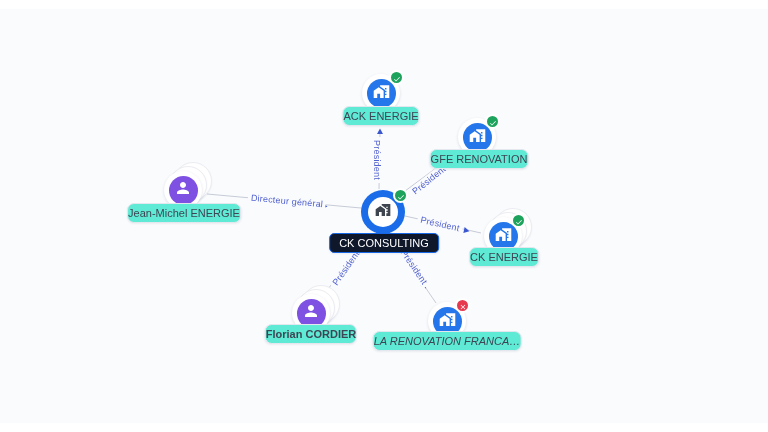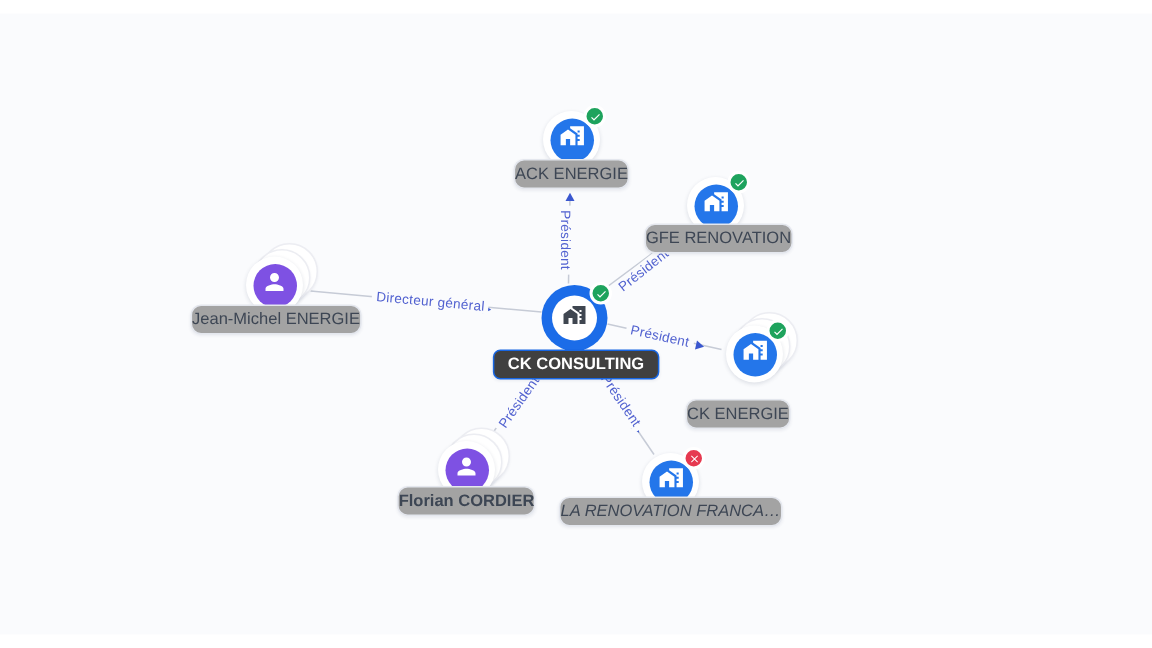--- a/index.html
+++ b/index.html
@@ -41,26 +41,26 @@
   .badge {
     position:absolute; top:-4px; right:-4px; width:15px; height:15px; border-radius:50%;
     border:2px solid #ffffff; box-sizing:border-box;
     display:flex; align-items:center; justify-content:center; z-index:4;
   }
   .badge.ok  { background:#1ea35d; }
   .badge.err { background:#e63950; }
 
   .pill {
     position:absolute; z-index:5; transform:translate(-50%,-50%);
-    background:#a3a3a3; border:1px solid #e4e7ee; border-radius:7px;
+    background:#5eead4; border:1px solid #e4e7ee; border-radius:7px;
     padding:3px 0; font-size:11px; color:#3d4654; white-space:nowrap;
     box-shadow:0 1px 2px rgba(25,39,80,.07);
   }
   .pill.selected {
-    background:#404040; border-color:#1766e3; color:#ffffff; font-weight:bold;
+    background:#0f172a; border-color:#1766e3; color:#ffffff; font-weight:normal;
     border-radius:5px; padding:3px 9px;
   }
 
   .pin-wrap { position:absolute; left:383px; top:212px; z-index:4; transform:translate(-50%,-50%); width:44px; height:44px; }
   .pin-tip {
     position:absolute; left:50%; top:36px; transform:translateX(-50%);
     width:0; height:0; border-left:11px solid transparent; border-right:11px solid transparent;
     border-top:17px solid #1b6ce8; z-index:1;
   }
   .pin-circle {
@@ -157,21 +157,21 @@
       </div>
       <div class="badge ok">
         <span>
           <svg width="8" height="8" viewBox="0 0 24 24">
               <path d="M9 16.2L4.8 12l-1.6 1.6L9 19.4 20.8 7.6 19.2 6z" fill="#ffffff"></path>
             </svg>
         </span>
       </div>
     </div>
   </div>
-  <div class="pill" style="left:492px; top:257px;margin-top:19px;">CK ENERGIE</div>
+  <div class="pill" style="left:504px; top:257px;">CK ENERGIE</div>
 
   <div class="node" style="left:447px; top:321px;">
     <div class="node-circle">
       <div class="inner company">
         <span>
           <svg width="17" height="17" viewBox="0 0 24 24" fill="#ffffff">
               <path d="M1 11v10h5v-6h4v6h5V11L8 6z"></path>
               <path d="M10 3v1.97l7 5V21h6V3H10zm9 6h-2V7h2v2zm0 4h-2v-2h2v2zm0 4h-2v-2h2v2z"></path>
             </svg>
         </span>

